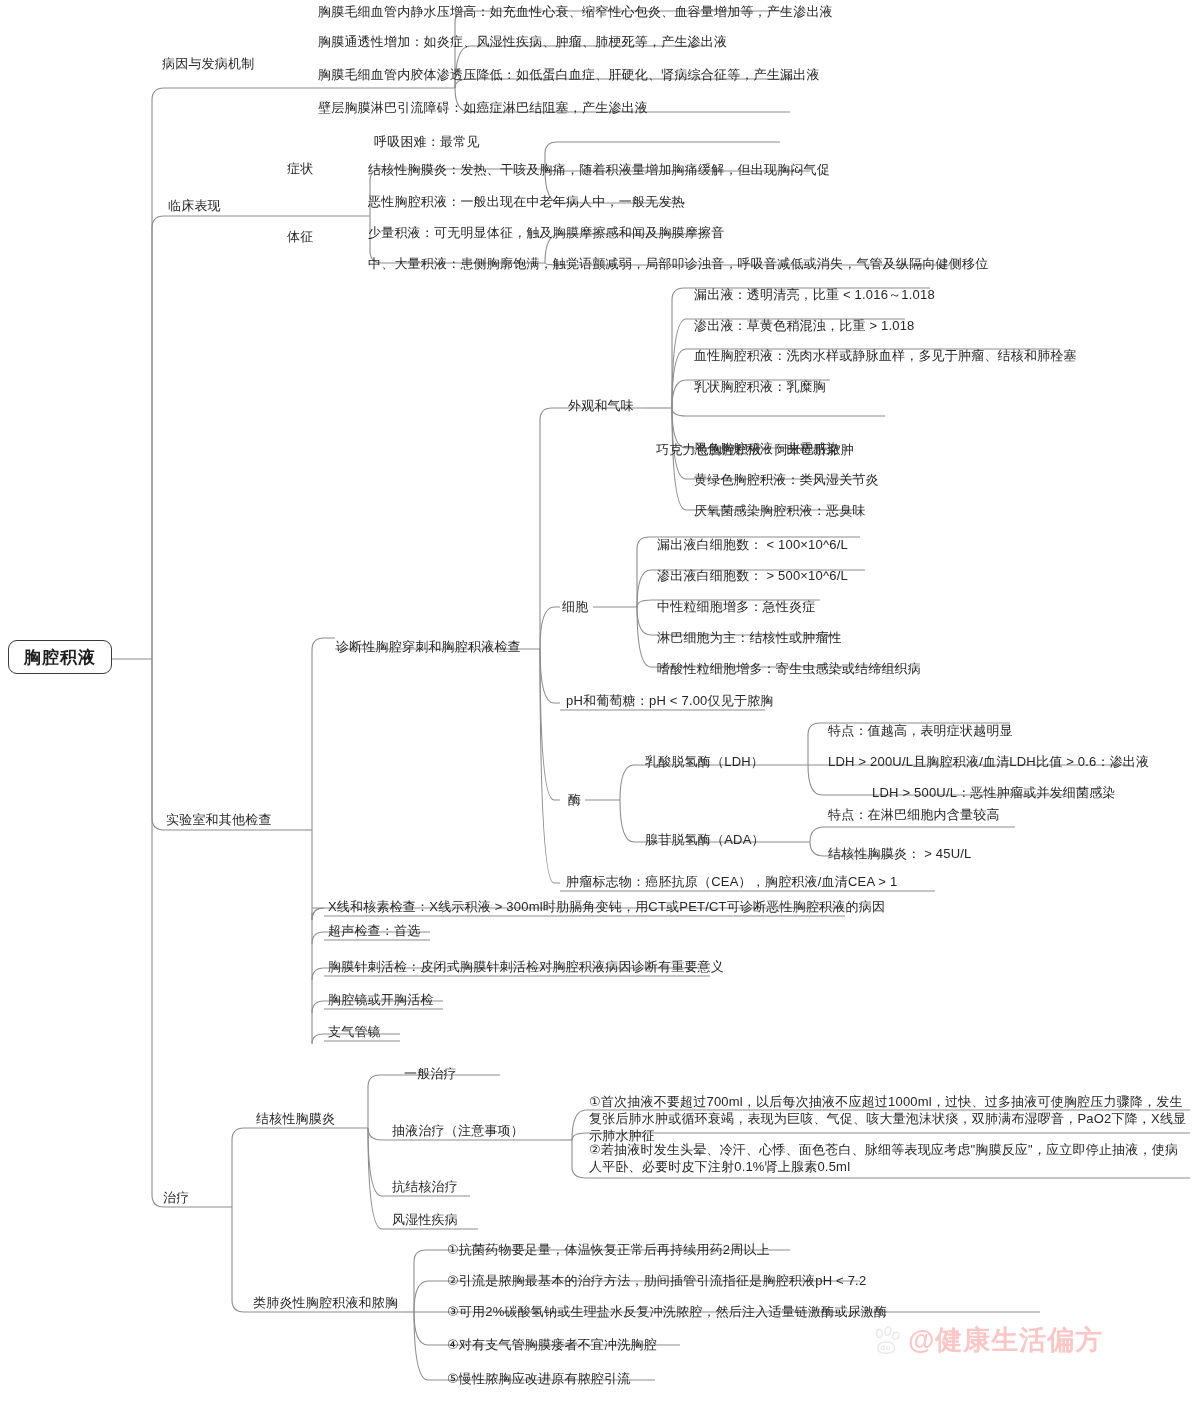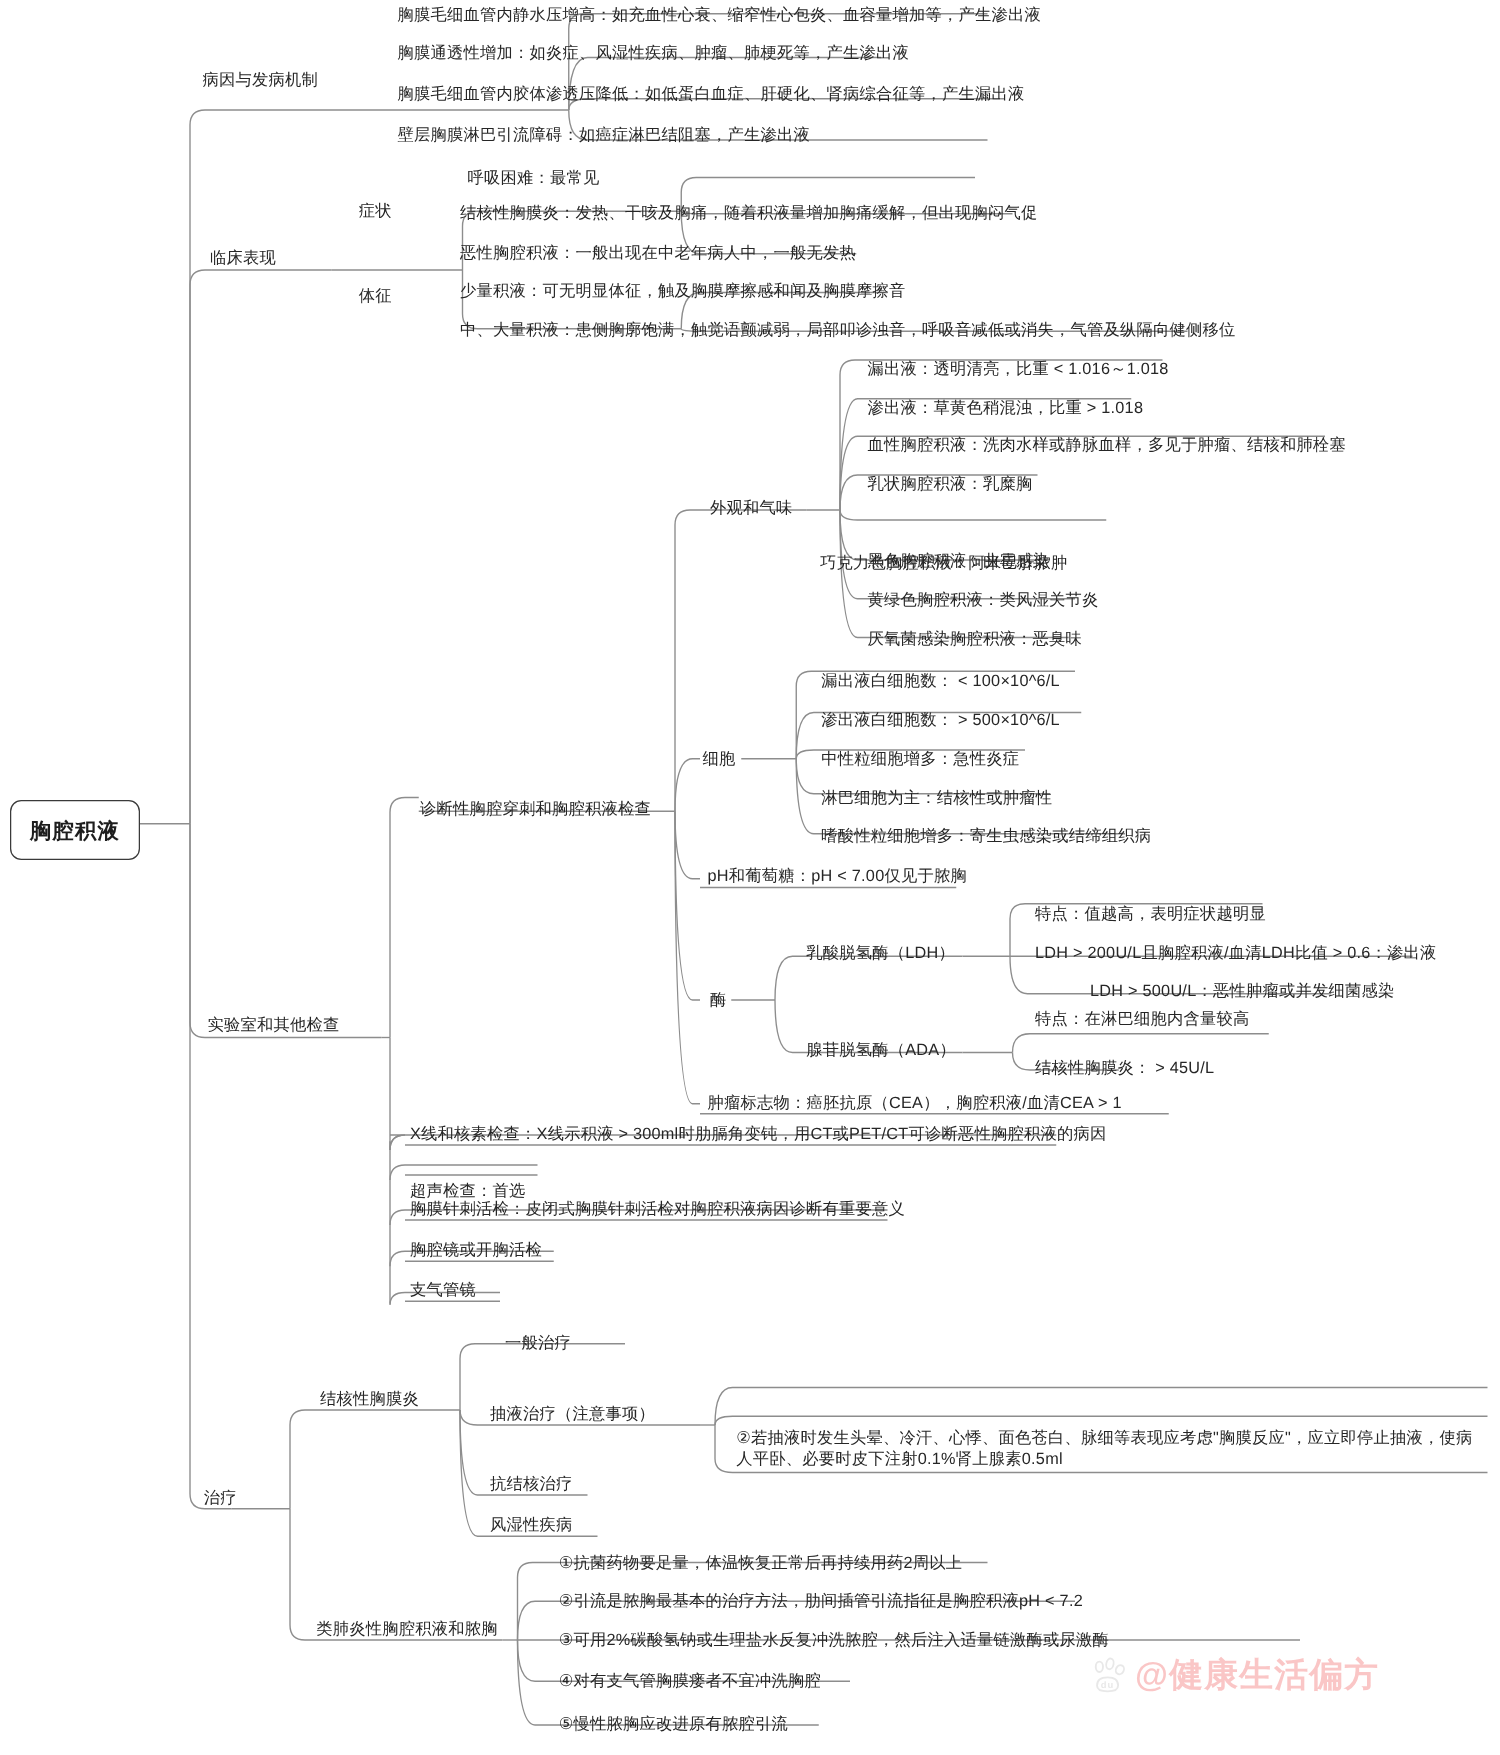--- a/index.html
+++ b/index.html
@@ -34,21 +34,21 @@
     color:#262626;
     white-space:nowrap;
     letter-spacing:.2px;
   }
   .node.wrap{ white-space:normal; }
   .node .t{ display:block; }
   
   #root-node{
     position:absolute;
     left:8px; top:640px;
-    width:104px; height:48px;
+    width:104px; height:34px;
     border:1.6px solid #3a3a3a;
     border-radius:9px;
     background:#fff;
     display:flex;
     align-items:center;
     justify-content:center;
     font-size:17px;
     font-weight:bold;
     color:#1d1d1d;
     letter-spacing:1px;
@@ -322,21 +322,21 @@
       <span class="t">结核性胸膜炎： &gt; 45U/L</span>
     </div>
 
   <div class="node" style="left:566px;top:873px;">
       <span class="t">肿瘤标志物：癌胚抗原（CEA），胸腔积液/血清CEA &gt; 1</span>
     </div>
 
   <div class="node" style="left:328px;top:898px;">
       <span class="t">X线和核素检查：X线示积液 &gt; 300ml时肋膈角变钝，用CT或PET/CT可诊断恶性胸腔积液的病因</span>
     </div>
-  <div class="node" style="left:328px;top:922px;margin-top:22px;">
+  <div class="node" style="left:328px;top:922px;">
       <span class="t">超声检查：首选</span>
     </div>
   <div class="node" style="left:328px;top:958px;">
       <span class="t">胸膜针刺活检：皮闭式胸膜针刺活检对胸腔积液病因诊断有重要意义</span>
     </div>
   <div class="node" style="left:328px;top:991px;">
       <span class="t">胸腔镜或开胸活检</span>
     </div>
   <div class="node" style="left:328px;top:1023px;">
       <span class="t">支气管镜</span>
@@ -355,20 +355,23 @@
   <div class="node" style="left:392px;top:1122px;">
       <span class="t">抽液治疗（注意事项）</span>
     </div>
   <div class="node" style="left:392px;top:1178px;">
       <span class="t">抗结核治疗</span>
     </div>
   <div class="node" style="left:392px;top:1211px;">
       <span class="t">风湿性疾病</span>
     </div>
 
+  <div class="node wrap" style="left:589px;top:1093px;width:600px;">
+      <span class="t">①首次抽液不要超过700ml，以后每次抽液不应超过1000ml，过快、过多抽液可使胸腔压力骤降，发生复张后肺水肿或循环衰竭，表现为巨咳、气促、咳大量泡沫状痰，双肺满布湿啰音，PaO2下降，X线显示肺水肿征</span>
+    </div>
   <div class="node wrap" style="left:589px;top:1141px;width:600px;">
       <span class="t">②若抽液时发生头晕、冷汗、心悸、面色苍白、脉细等表现应考虑"胸膜反应"，应立即停止抽液，使病人平卧、必要时皮下注射0.1%肾上腺素0.5ml</span>
     </div>
 
   <div class="node" style="left:253px;top:1294px;">
       <span class="t">类肺炎性胸腔积液和脓胸</span>
     </div>
   <div class="node" style="left:447px;top:1241px;">
       <span class="t">①抗菌药物要足量，体温恢复正常后再持续用药2周以上</span>
     </div>

